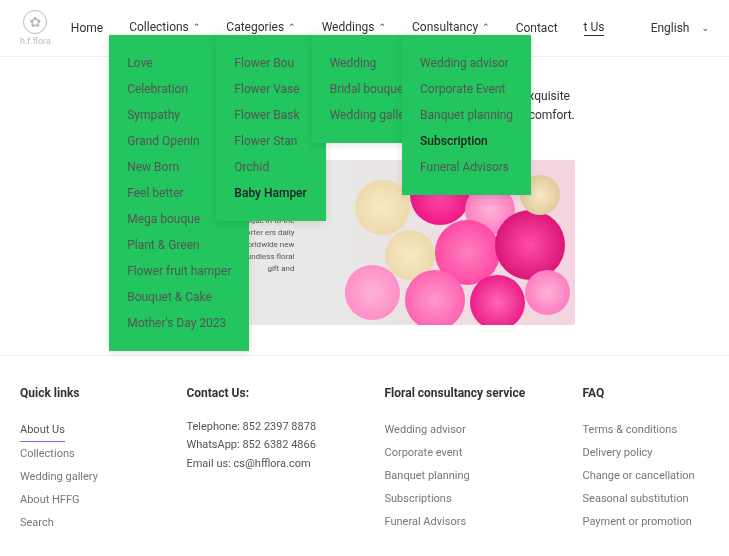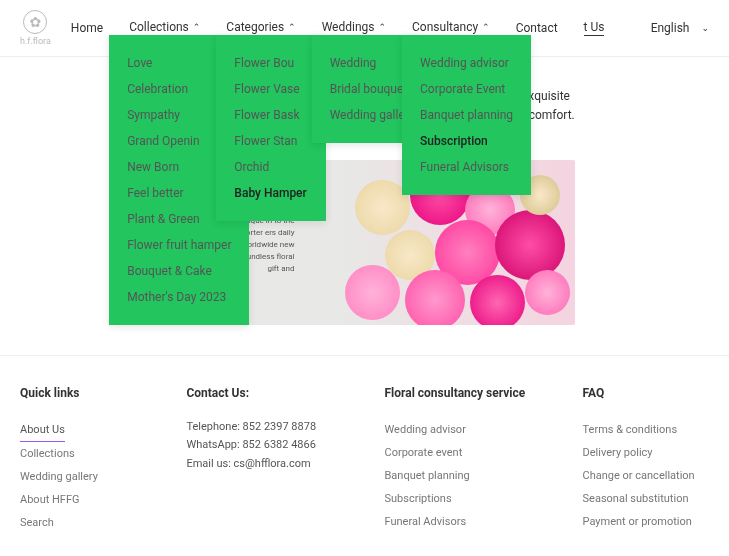--- a/index.html
+++ b/index.html
@@ -43,20 +43,21 @@
     <div class="nav-item underline">
       <span>Collections</span>
         <span class="chev">⌃</span>
       <div class="dropdown" style="left:-20px">
         <div class="dropdown-item">Love</div>
         <div class="dropdown-item">Celebration</div>
         <div class="dropdown-item">Sympathy</div>
         <div class="dropdown-item">Grand Openin</div>
         <div class="dropdown-item">New Born</div>
         <div class="dropdown-item">Feel better</div>
+        <div class="dropdown-item">Mega bouque</div>
         <div class="dropdown-item">Plant &amp; Green</div>
         <div class="dropdown-item">Flower fruit hamper</div>
         <div class="dropdown-item">Bouquet &amp; Cake</div>
         <div class="dropdown-item">Mother's Day 2023</div>
       </div>
     </div>
     <div class="nav-item underline">
       <span>Categories</span>
         <span class="chev">⌃</span>
       <div class="dropdown" style="left:-10px">

